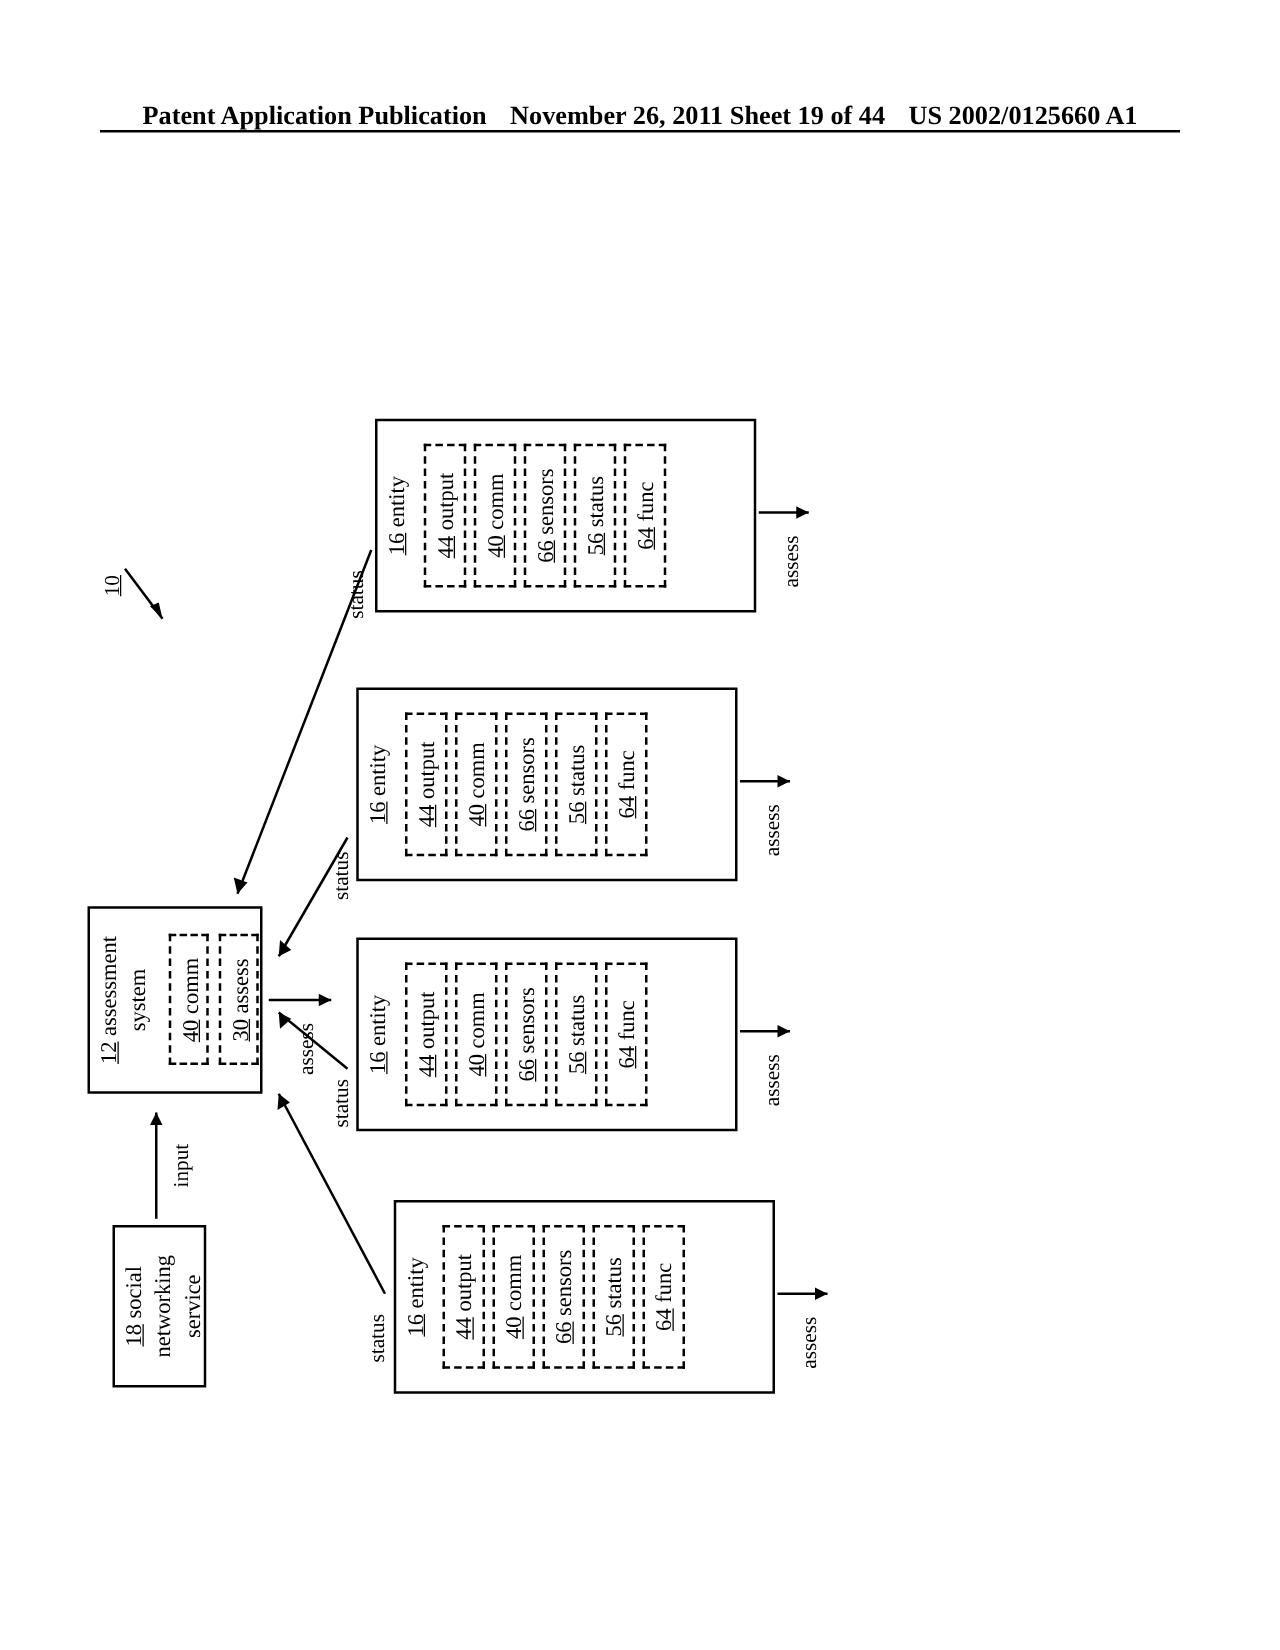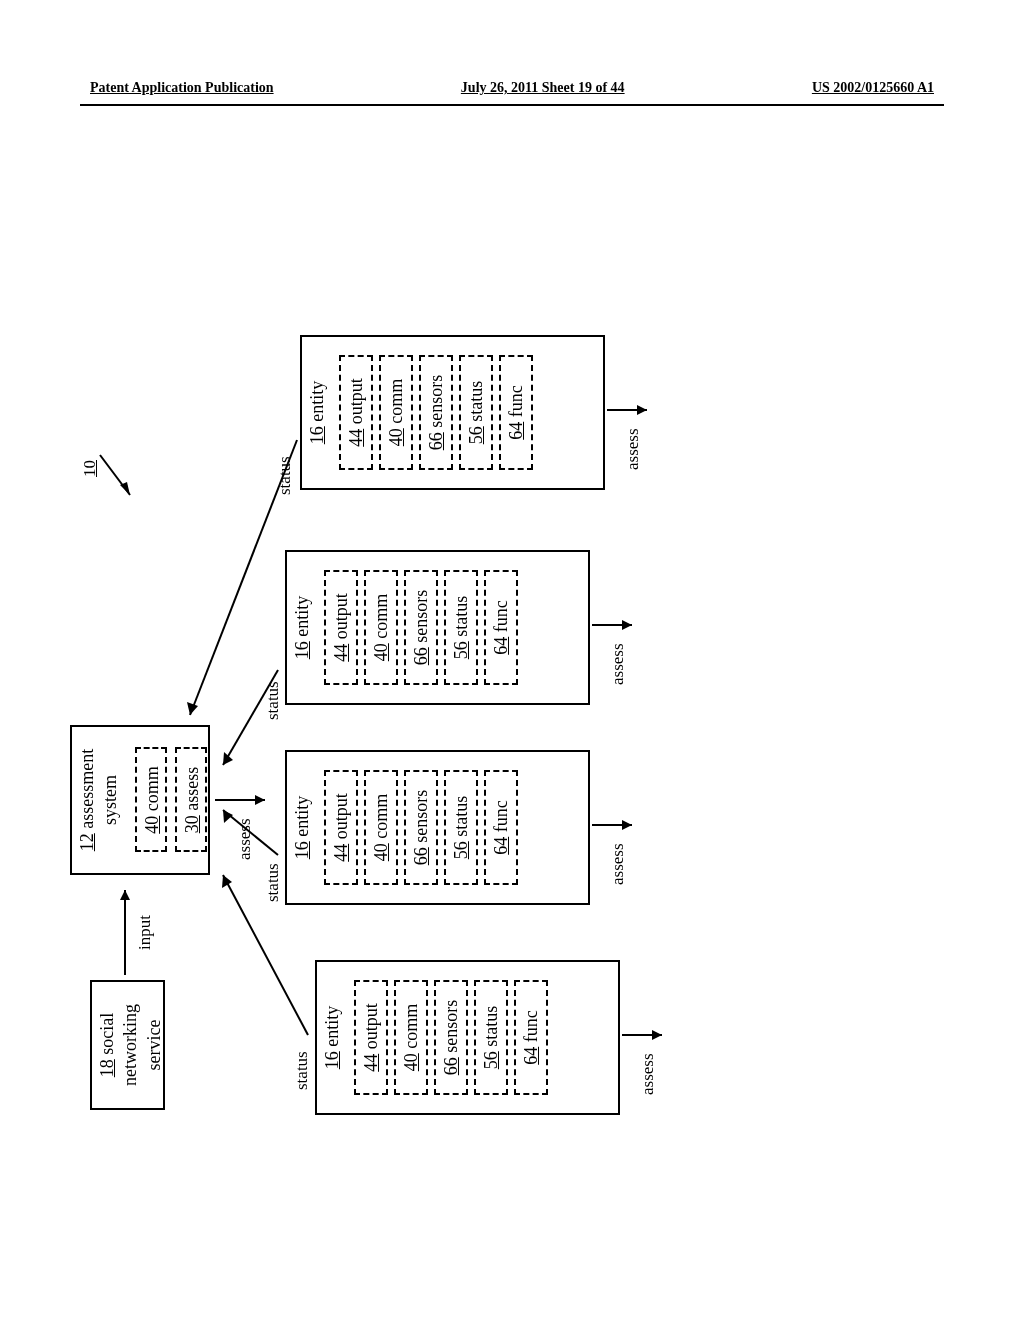--- a/index.html
+++ b/index.html
@@ -14,24 +14,23 @@
       font-family: "Times New Roman", serif;
       background: white;
     }
     .header {
       position: absolute;
       top: 80px;
       left: 0;
       right: 0;
       display: flex;
       justify-content: space-between;
-      padding: 0 90px;
-      font-size: 14px;
+      padding: 0 114px;
+      font-size: 21px;
       font-weight: bold;
-      text-decoration: underline;
     }
     .header-line {
       position: absolute;
       top: 104px;
       left: 80px;
       right: 80px;
       border-top: 2px solid black;
     }
     .diagram {
       position: absolute;
@@ -78,21 +77,21 @@
       position: absolute;
       font-size: 17px;
       text-decoration: underline;
     }
   </style>
 </head>
 <body>
 
 <div class="header">
   <span>Patent Application Publication</span>
-  <span>July 26, 2011  Sheet 19 of 44</span>
+  <span>November 26, 2011  Sheet 19 of 44</span>
   <span>US 2002/0125660 A1</span>
 </div>
 <div class="header-line"></div>
 
 <div class="diagram">
 
   <div class="fig-label" style="top:-40px; right:-60px;">FIG. 16</div>
 
   <div class="ref-num" style="top:60px; right:200px;">10</div>
   <svg class="arrow" style="top:75px; right:180px;" width="60" height="40">

